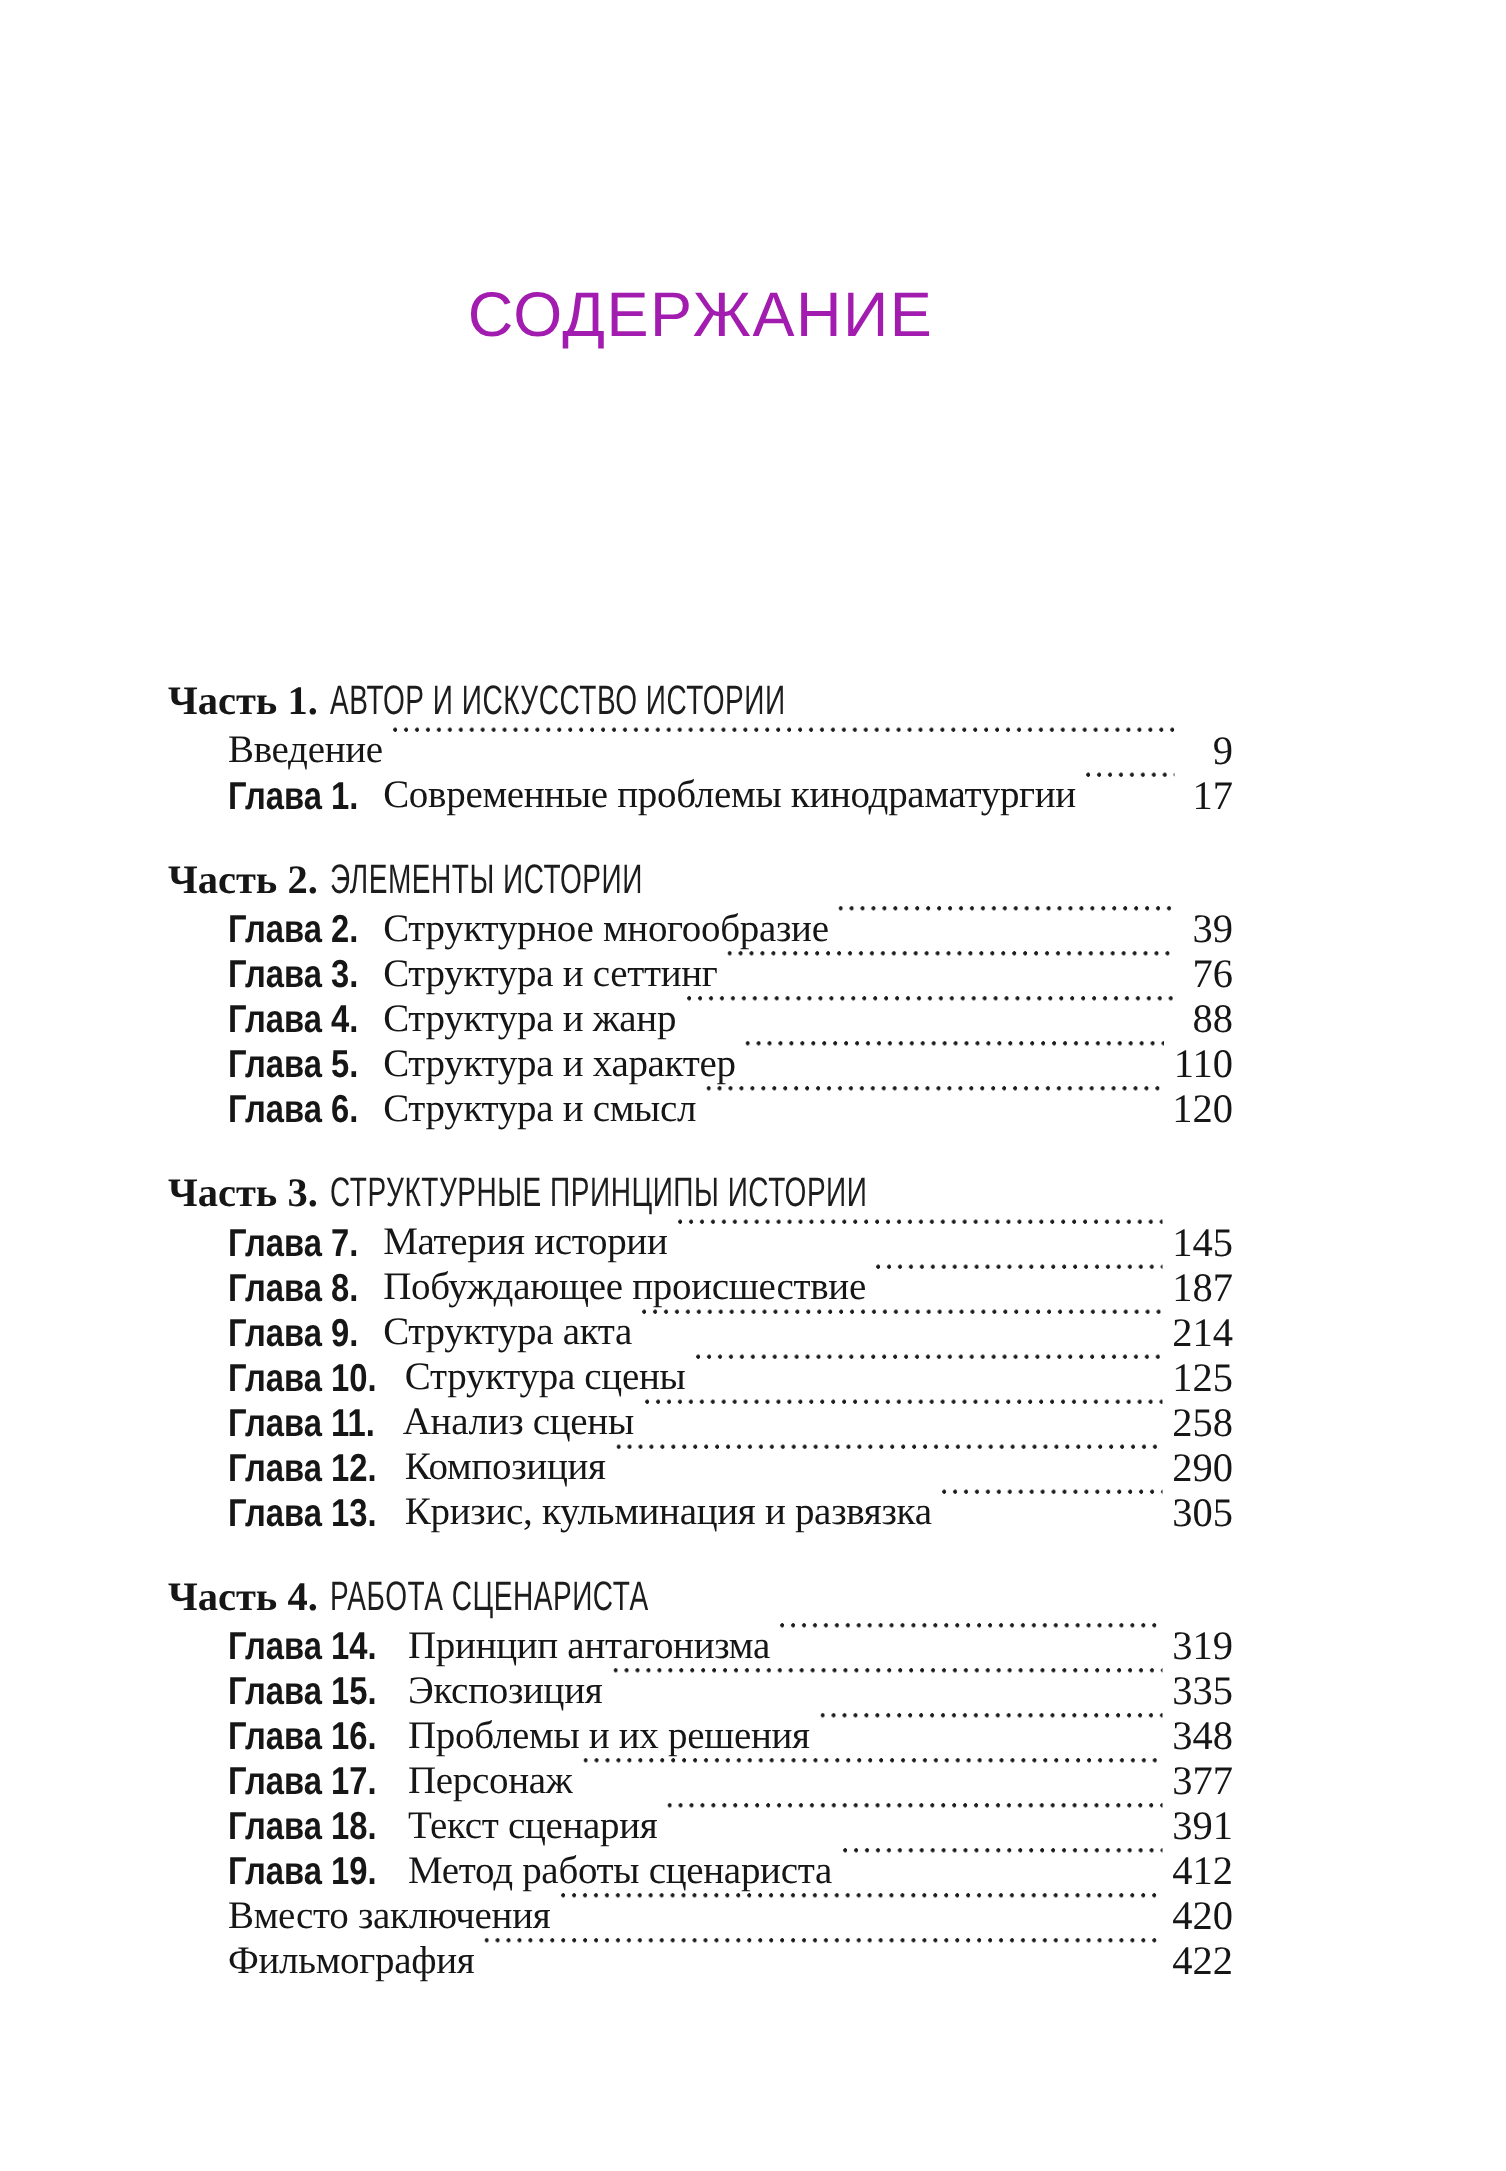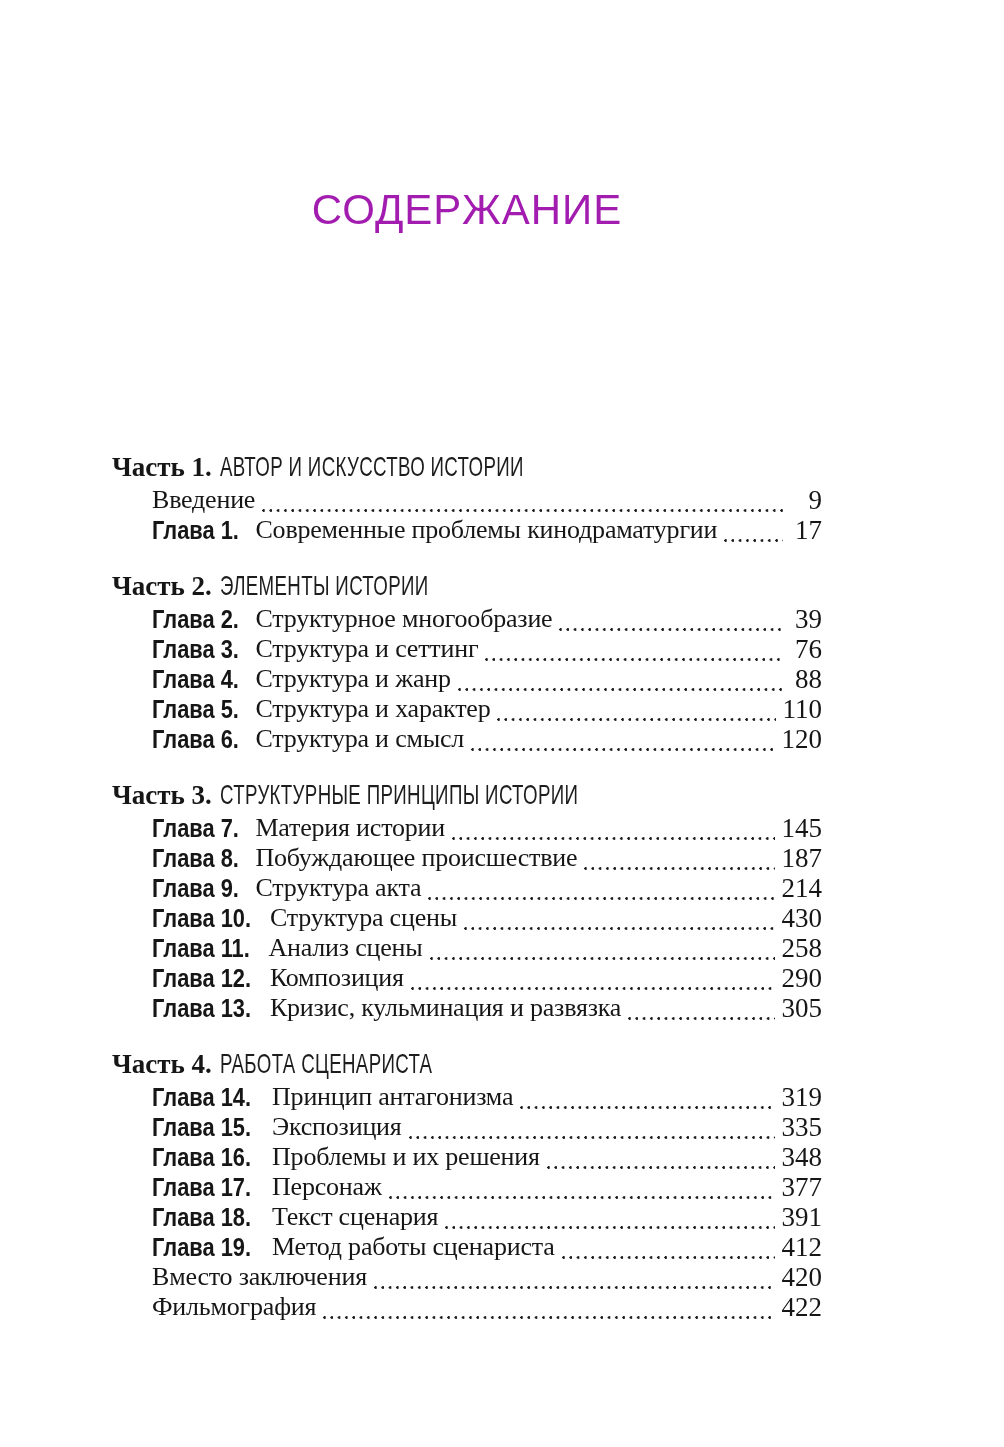--- a/index.html
+++ b/index.html
@@ -30,21 +30,21 @@
   .toc {
     position: absolute;
     top: 452px;
     left: 112px;
     width: 710px;
     font-size: 27px;
   }
 
   .row {
     display: flex;
-    align-items: flex-end;
+    align-items: flex-start;
     height: 30px;
     line-height: 30px;
     white-space: nowrap;
   }
 
   
   .part-row { margin-top: 26px; margin-bottom: 3px; }
   .part:first-child .part-row { margin-top: 0; }
 
   .part-label {
@@ -181,21 +181,21 @@
         <div class="row entry-row">
           <span class="entry-label"><span class="entry-label-text">Глава 9.</span></span>
           <span class="entry-title">Структура акта</span>
           <span class="leader"></span>
           <span class="pagenum">214</span>
         </div>
         <div class="row entry-row">
           <span class="entry-label"><span class="entry-label-text">Глава 10.</span></span>
           <span class="entry-title">Структура сцены</span>
           <span class="leader"></span>
-          <span class="pagenum">430</span>
+          <span class="pagenum">125</span>
         </div>
         <div class="row entry-row">
           <span class="entry-label"><span class="entry-label-text">Глава 11.</span></span>
           <span class="entry-title">Анализ сцены</span>
           <span class="leader"></span>
           <span class="pagenum">258</span>
         </div>
         <div class="row entry-row">
           <span class="entry-label"><span class="entry-label-text">Глава 12.</span></span>
           <span class="entry-title">Композиция</span>

